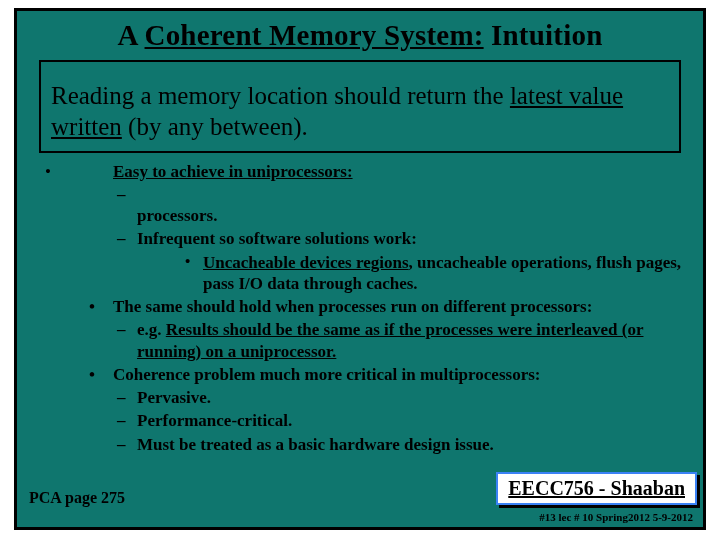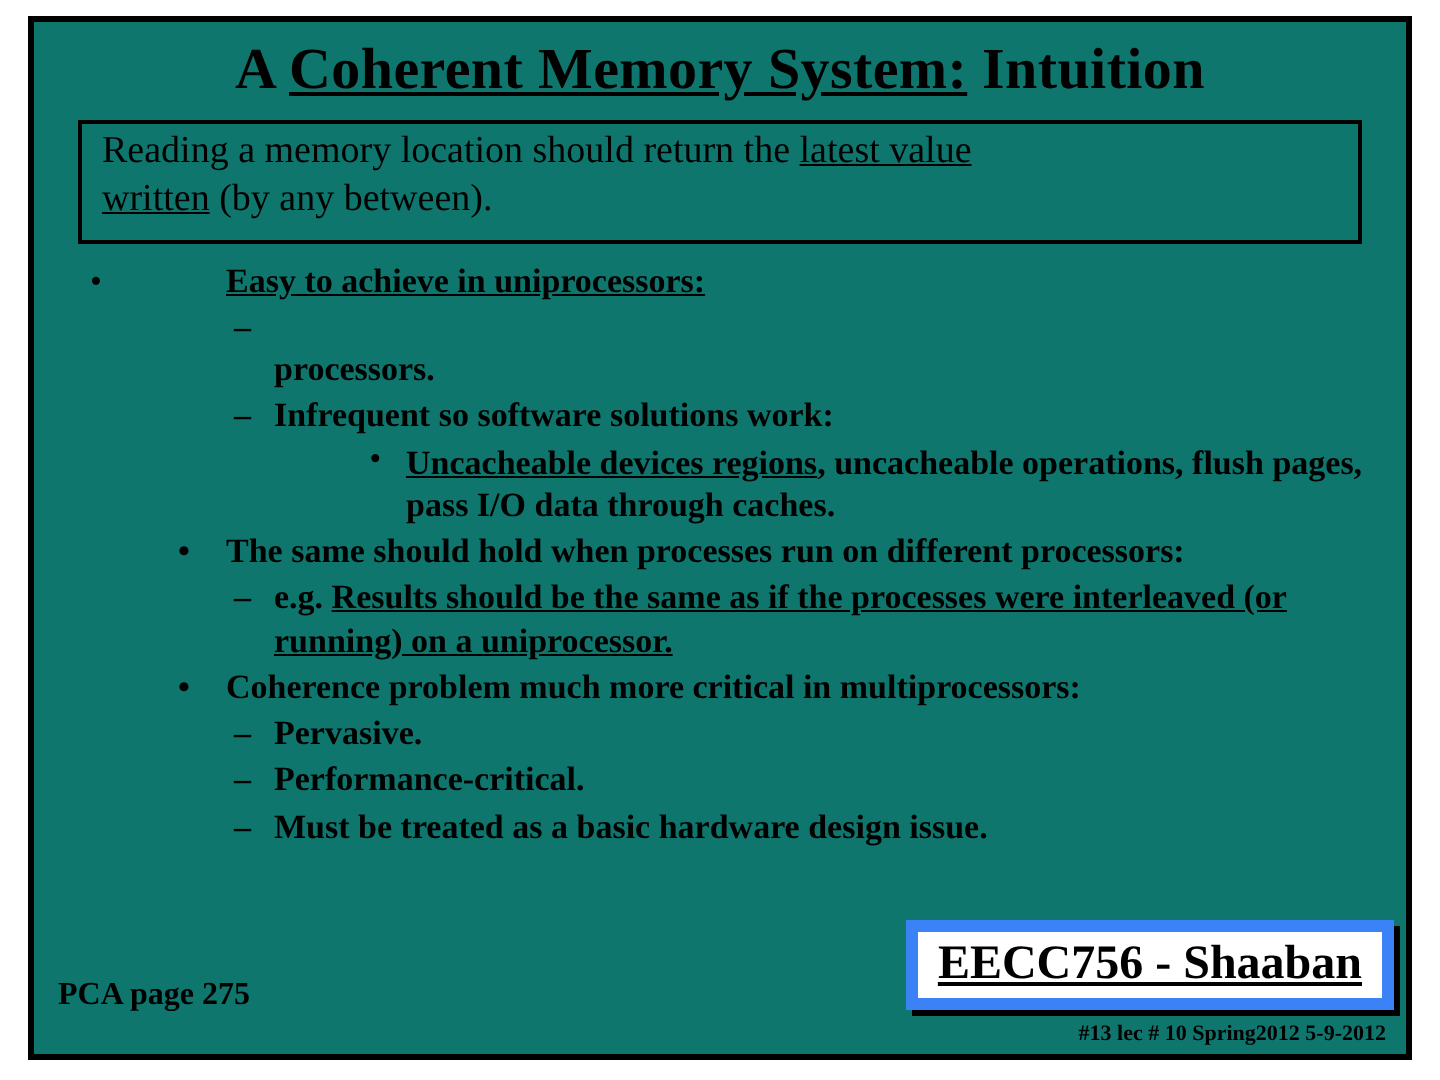--- a/index.html
+++ b/index.html
@@ -23,22 +23,22 @@
     font-size: 29px;
     font-weight: bold;
     text-align: center;
     padding: 8px 10px 6px 10px;
     letter-spacing: 0.2px;
   }
   .title .u { text-decoration: underline; }
   .intro-box {
     margin: 2px 22px 8px 22px;
     border: 2px solid #000;
-    padding: 2px 10px 8px 10px;
-    font-size: 19px;
+    padding: 18px 10px 8px 10px;
+    font-size: 25px;
     line-height: 1.25;
   }
   .intro-box .u { text-decoration: underline; }
   .content {
     padding: 0 18px 0 26px;
     font-size: 17px;
     line-height: 1.25;
   }
   ul.lvl1 { list-style: none; }
   ul.lvl1 > li { position: relative; padding-left: 26px; margin-bottom: 2px; }
@@ -73,25 +73,25 @@
     position: absolute;
     left: 12px;
     bottom: 20px;
     font-size: 16px;
     font-weight: bold;
   }
   .foot-right-box {
     position: absolute;
     right: 6px;
     bottom: 22px;
-    border: 6px solid #3b82f6;
+    border: 2px solid #3b82f6;
     box-shadow: 3px 3px 0 #000;
     background: #fff;
     padding: 3px 10px;
-    font-size: 24px;
+    font-size: 20px;
     font-weight: bold;
     text-decoration: underline;
   }
   .foot-meta {
     position: absolute;
     right: 10px;
     bottom: 4px;
     font-size: 11px;
     font-weight: bold;
   }

